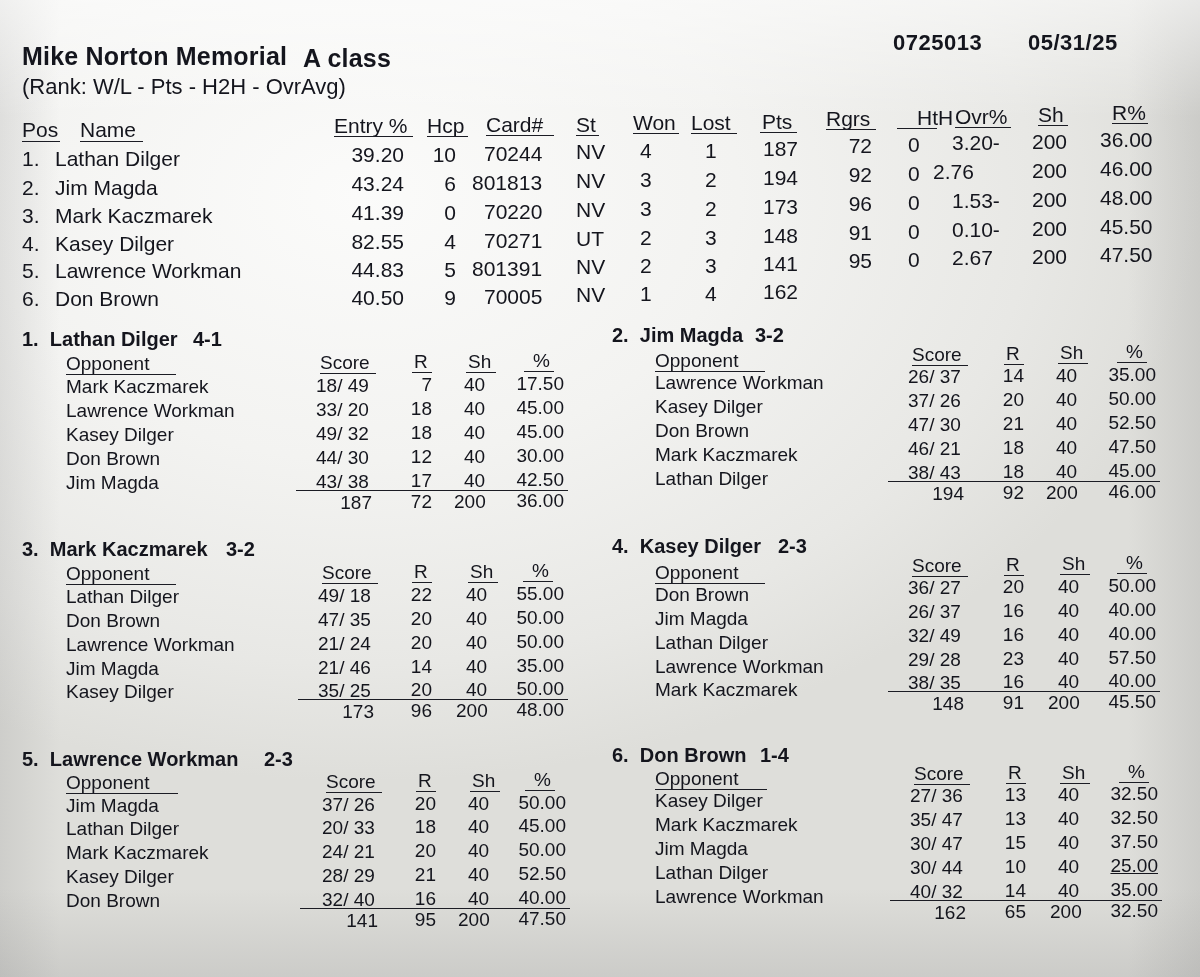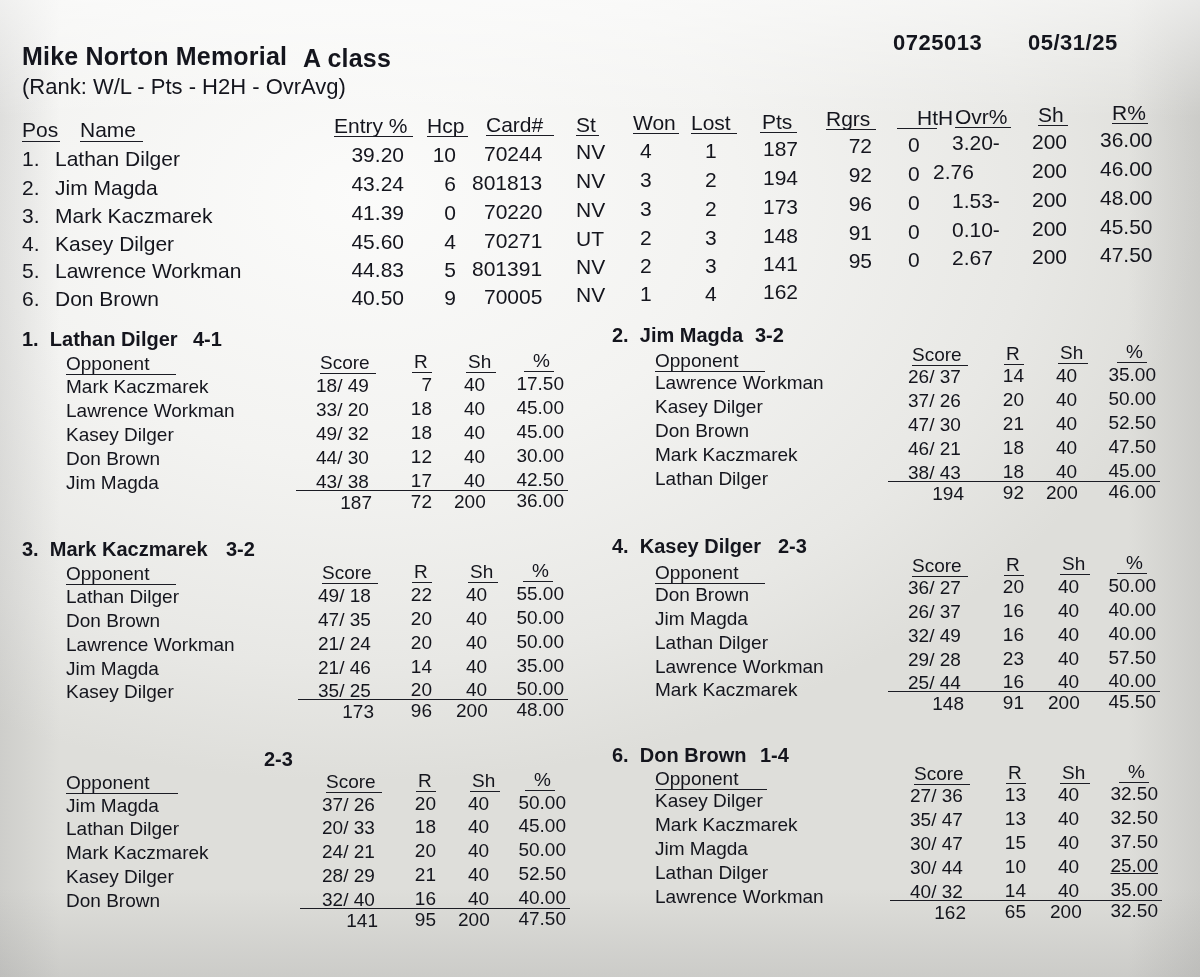--- a/index.html
+++ b/index.html
@@ -157,21 +157,21 @@
     <div class="t row-t" style="left:705px; top:197px;">2</div>
     <div class="t row-t r" style="left:750px; top:195px; width:48px;">173</div>
     <div class="t row-t r" style="left:826px; top:192px; width:46px;">96</div>
     <div class="t row-t" style="left:908px; top:191px;">0</div>
     <div class="t row-t" style="left:952px; top:189px;">1.53-</div>
     <div class="t row-t" style="left:1032px; top:188px;">200</div>
     <div class="t row-t" style="left:1100px; top:186px;">48.00</div>
 
     <div class="t row-t" style="left:22px; top:232px;">4.</div>
     <div class="t row-t" style="left:55px; top:232px;">Kasey Dilger</div>
-    <div class="t row-t r" style="left:330px; top:230px; width:74px;">45.60</div>
+    <div class="t row-t r" style="left:330px; top:230px; width:74px;">82.55</div>
     <div class="t row-t r" style="left:420px; top:230px; width:36px;">4</div>
     <div class="t row-t" style="left:484px; top:229px;">70271</div>
     <div class="t row-t" style="left:576px; top:227px;">UT</div>
     <div class="t row-t" style="left:640px; top:226px;">2</div>
     <div class="t row-t" style="left:705px; top:226px;">3</div>
     <div class="t row-t r" style="left:750px; top:224px; width:48px;">148</div>
     <div class="t row-t r" style="left:826px; top:221px; width:46px;">91</div>
     <div class="t row-t" style="left:908px; top:220px;">0</div>
     <div class="t row-t" style="left:952px; top:218px;">0.10-</div>
     <div class="t row-t" style="left:1032px; top:217px;">200</div>
@@ -384,31 +384,32 @@
     <div class="t sec-t" style="left:1058px; top:624px;">40</div>
     <div class="t sec-t r" style="left:1096px; top:623px; width:60px;">40.00</div>
 
     <div class="t sec-t" style="left:655px; top:656px;">Lawrence Workman</div>
     <div class="t sec-t" style="left:908px; top:649px;">29/ 28</div>
     <div class="t sec-t r" style="left:996px; top:648px; width:28px;">23</div>
     <div class="t sec-t" style="left:1058px; top:648px;">40</div>
     <div class="t sec-t r" style="left:1096px; top:647px; width:60px;">57.50</div>
 
     <div class="t sec-t" style="left:655px; top:679px;">Mark Kaczmarek</div>
-    <div class="t sec-t" style="left:908px; top:672px;">25/ 44</div>
+    <div class="t sec-t" style="left:908px; top:672px;">38/ 35</div>
     <div class="t sec-t r" style="left:996px; top:671px; width:28px;">16</div>
     <div class="t sec-t" style="left:1058px; top:671px;">40</div>
     <div class="t sec-t r" style="left:1096px; top:670px; width:60px;">40.00</div>
 
     <div class="line" style="left:888px; top:691px; width:272px;"></div>
     <div class="t sec-t r" style="left:892px; top:693px; width:72px;">148</div>
     <div class="t sec-t r" style="left:988px; top:692px; width:36px;">91</div>
     <div class="t sec-t" style="left:1048px; top:692px;">200</div>
     <div class="t sec-t r" style="left:1096px; top:691px; width:60px;">45.50</div>
 
+    <div class="t sec-h" style="left:22px; top:748px;">5.  Lawrence Workman</div>
     <div class="t sec-h" style="left:264px; top:748px;">2-3</div>
 
     <div class="t sec-t" style="left:66px; top:772px;">Opponent</div>
     <div class="line" style="left:66px; top:793px; width:112px;"></div>
     <div class="t sec-t" style="left:326px; top:771px;">Score</div>
     <div class="line" style="left:326px; top:792px; width:56px;"></div>
     <div class="t sec-t" style="left:418px; top:770px;">R</div>
     <div class="line" style="left:416px; top:791px; width:20px;"></div>
     <div class="t sec-t" style="left:472px; top:770px;">Sh</div>
     <div class="line" style="left:470px; top:791px; width:30px;"></div>

